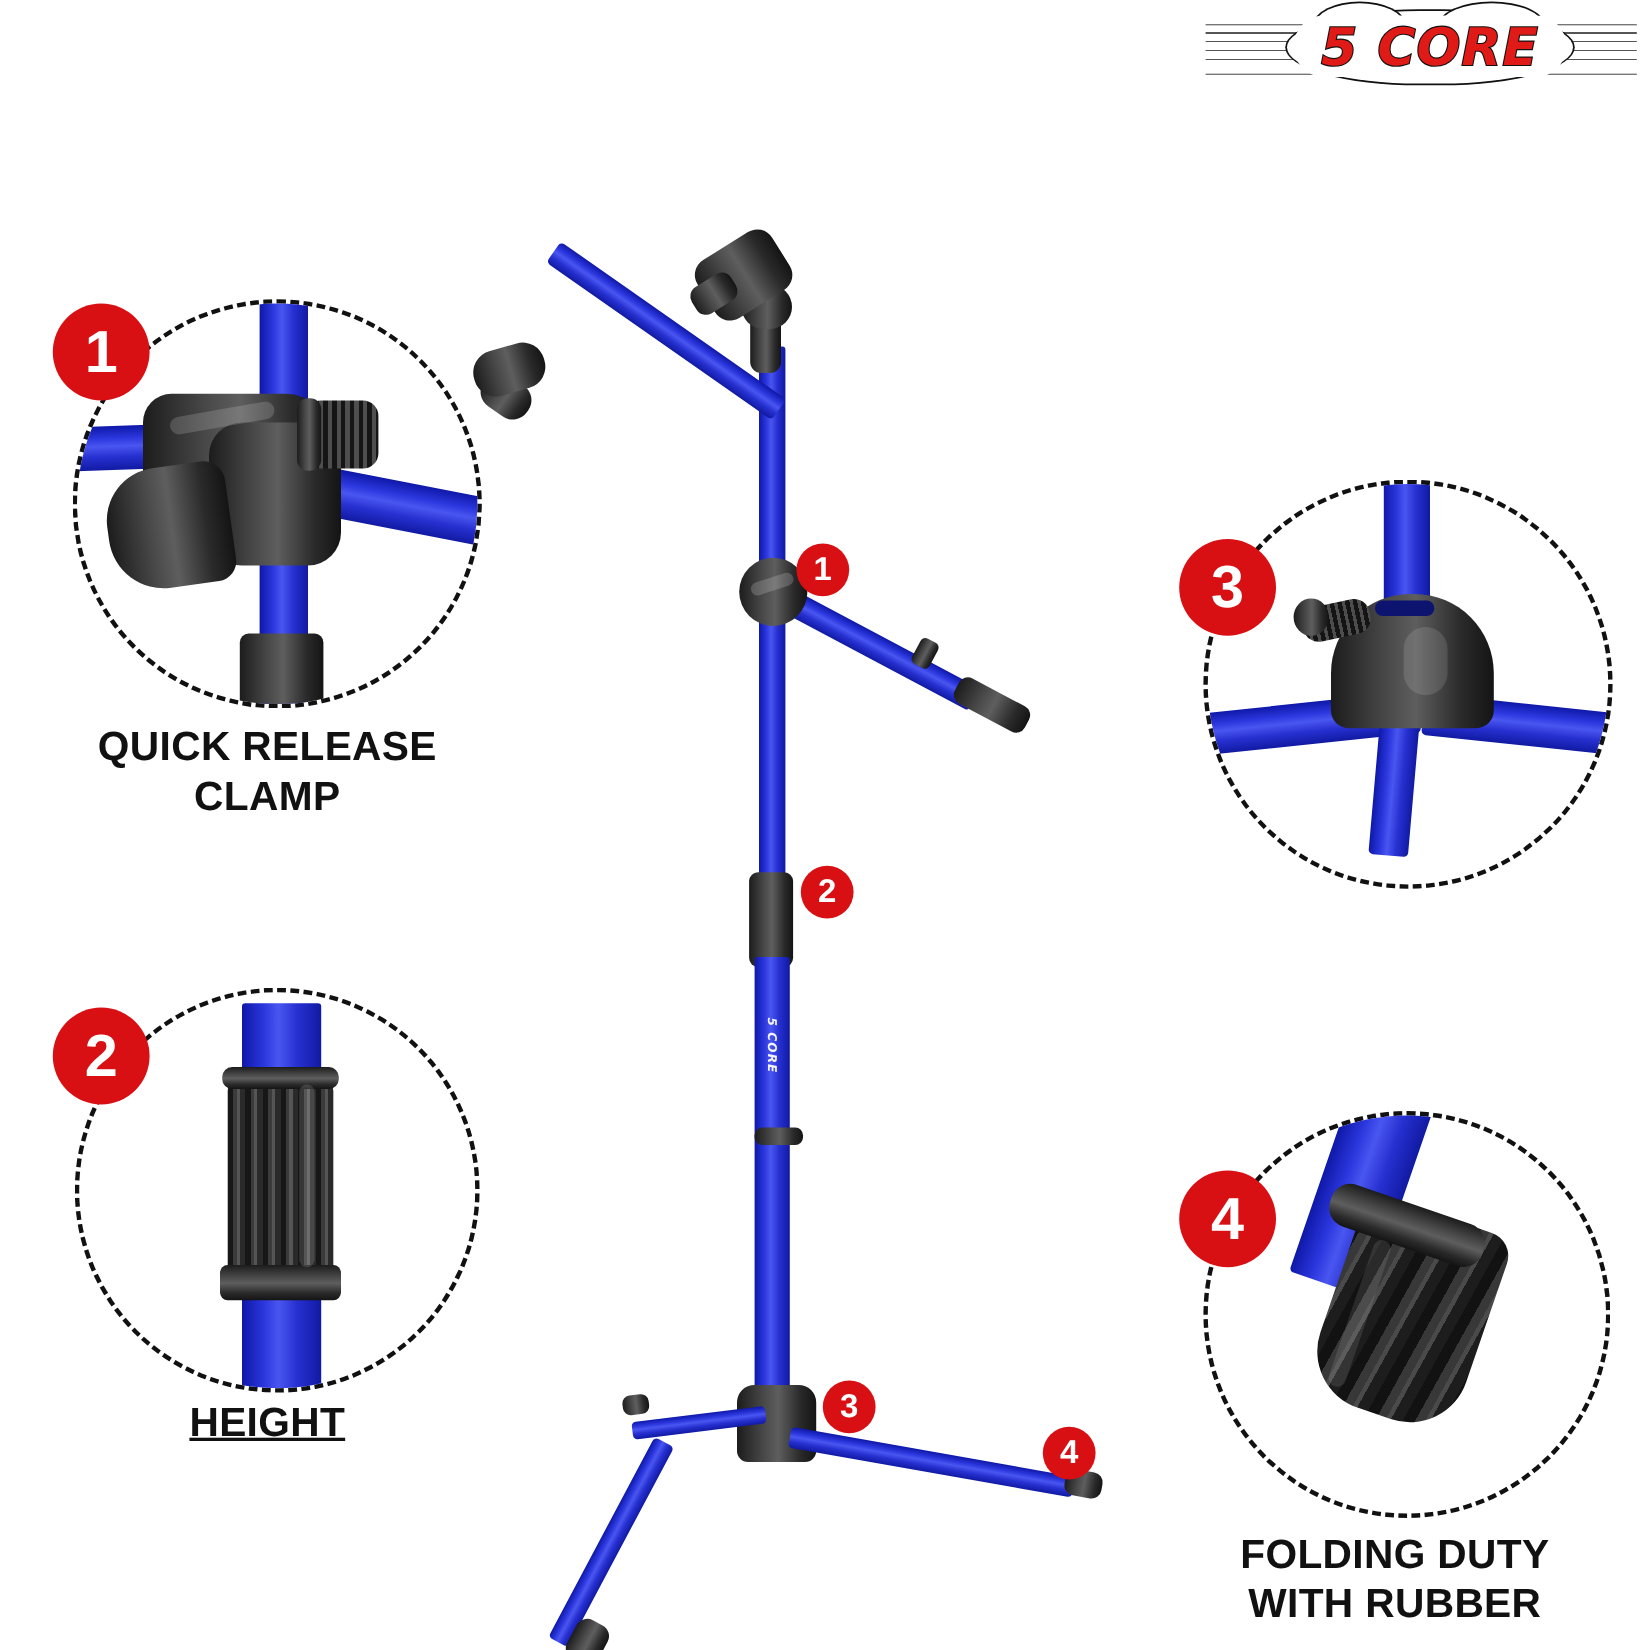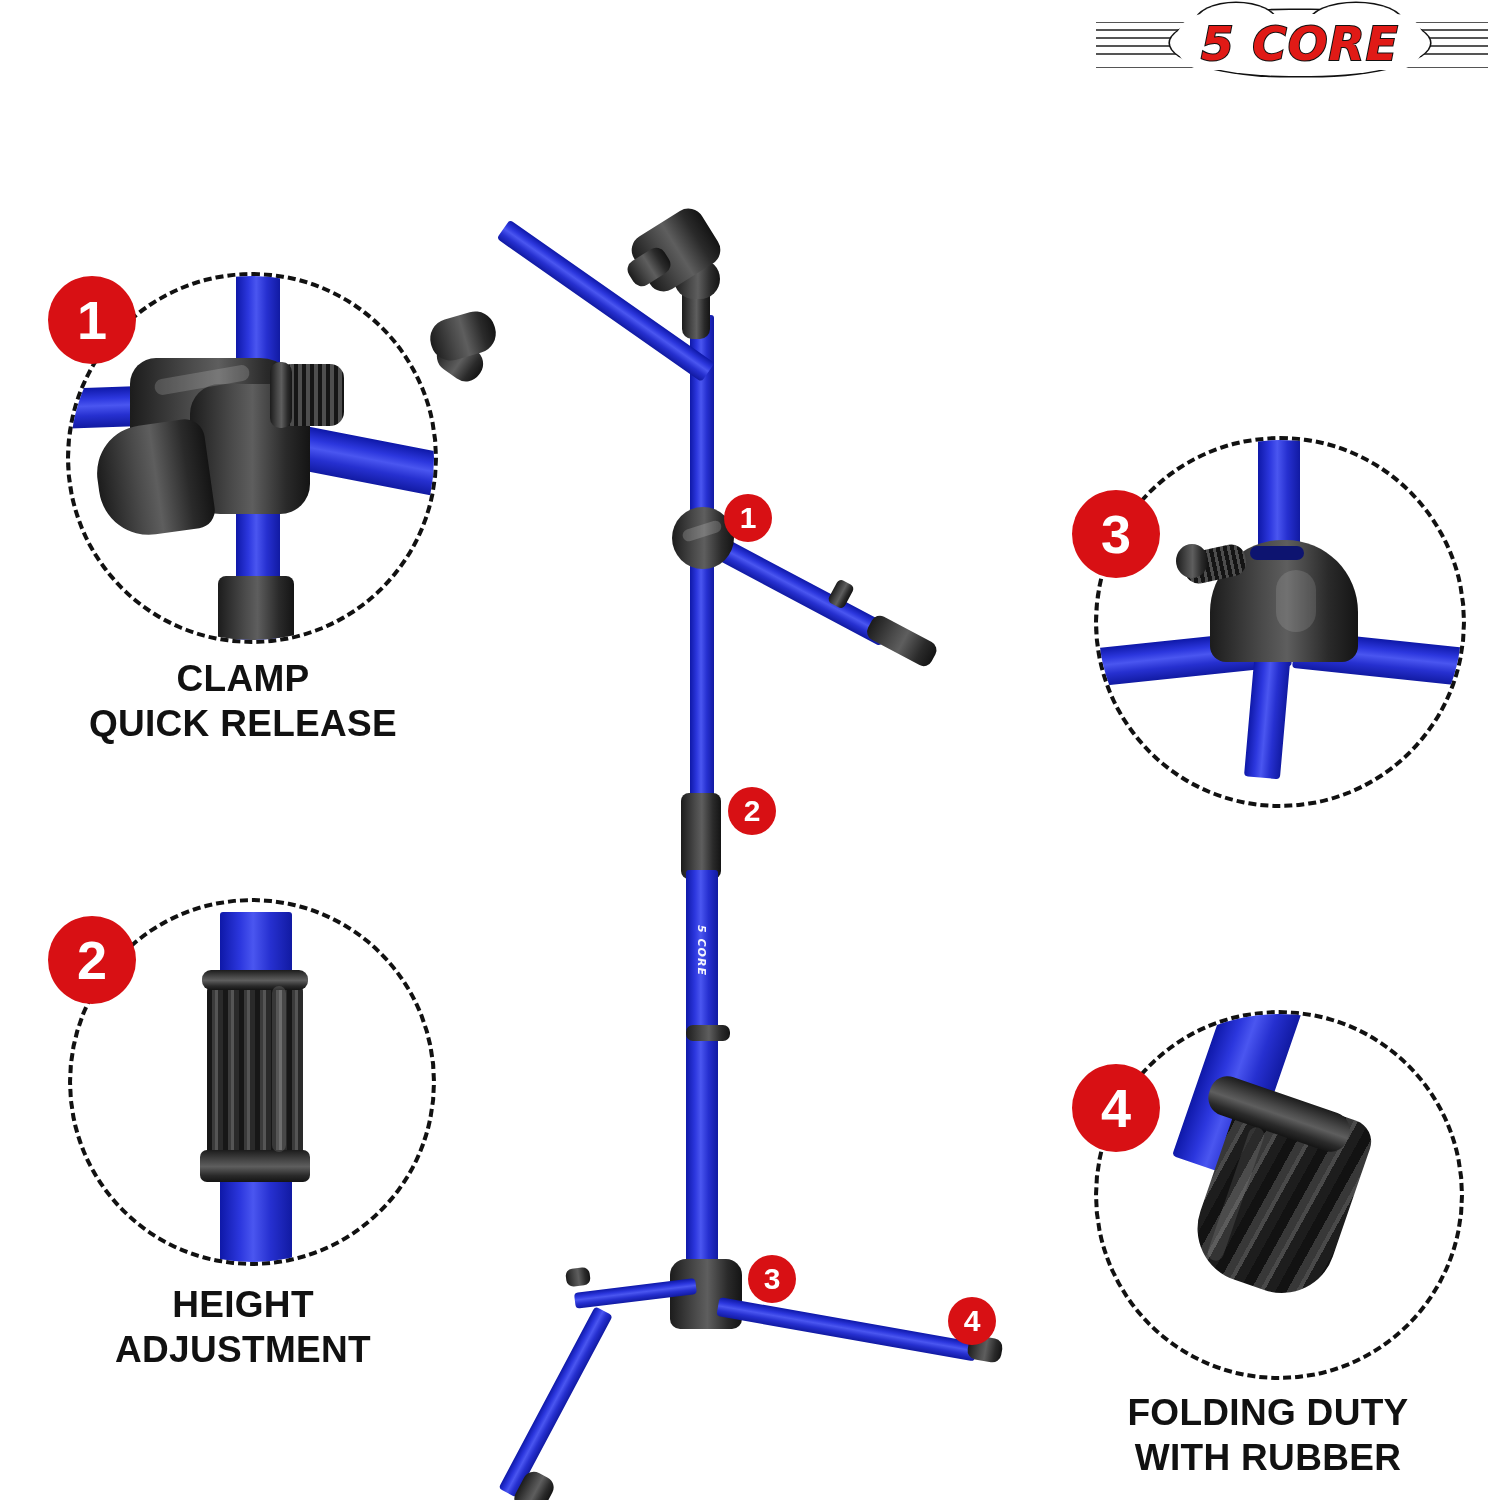--- a/index.html
+++ b/index.html
@@ -147,39 +147,38 @@
       <div class="blk" style="left:28px;top:148px;width:112px;height:110px;border-radius:48px 20px 18px 50px;transform:rotate(-8deg);"></div>
 
       <div class="blk" style="left:208px;top:88px;width:66px;height:62px;border-radius:14px;
            background:repeating-linear-gradient(90deg,#151515 0 4px,#4e4e4e 4px 8px);"></div>
       <div class="blk" style="left:200px;top:86px;width:22px;height:66px;border-radius:10px;"></div>
 
       <div style="position:absolute;left:84px;top:96px;width:96px;height:16px;border-radius:10px;background:rgba(255,255,255,.16);transform:rotate(-10deg);"></div>
     </div>
     <div class="badge" style="left:0px;top:12px;width:88px;height:88px;font-size:54px;">1</div>
     <div class="caption" style="left:-10px;top:392px;width:410px;">
+      <div>QUICK RELEASE</div>
       <div>CLAMP</div>
-      <div>QUICK RELEASE</div>
     </div>
   </div>
 
   <div class="callout" style="left:48px;top:890px;width:390px;height:470px;">
     <div class="dashed-circle" style="width:368px;height:368px;left:20px;top:8px;">
       <div class="tube tube-v" style="left:148px;top:10px;width:72px;height:350px;"></div>
 
       <div class="blk" style="left:135px;top:78px;width:96px;height:180px;border-radius:12px 12px 6px 6px;
            background:repeating-linear-gradient(90deg,#171717 0 5px,#3b3b3b 5px 8px,#555 8px 11px,#2a2a2a 11px 16px);"></div>
       <div class="blk blk-h" style="left:130px;top:68px;width:106px;height:20px;border-radius:9px;"></div>
       <div class="blk blk-h" style="left:128px;top:248px;width:110px;height:32px;border-radius:7px;"></div>
       <div style="position:absolute;left:200px;top:84px;width:14px;height:166px;background:rgba(255,255,255,.14);border-radius:8px;"></div>
     </div>
     <div class="badge" style="left:0px;top:26px;width:88px;height:88px;font-size:54px;">2</div>
-    <div class="caption" style="left:-10px;top:392px;width:410px;">
+    <div class="caption" style="left:-10px;top:380px;width:410px;text-decoration:underline;">
       <div>HEIGHT</div>
-      <div>ADJUSTMENT</div>
     </div>
   </div>
 
   <div class="callout" style="left:1072px;top:430px;width:400px;height:470px;">
     <div class="dashed-circle" style="width:372px;height:372px;left:22px;top:6px;">
 
       <div class="tube tube-v" style="left:160px;top:-6px;width:42px;height:130px;"></div>
 
       <div class="tube tube-h" style="left:-18px;top:188px;width:210px;height:38px;border-radius:4px;transform:rotate(-6deg);transform-origin:right center;"></div>
 

